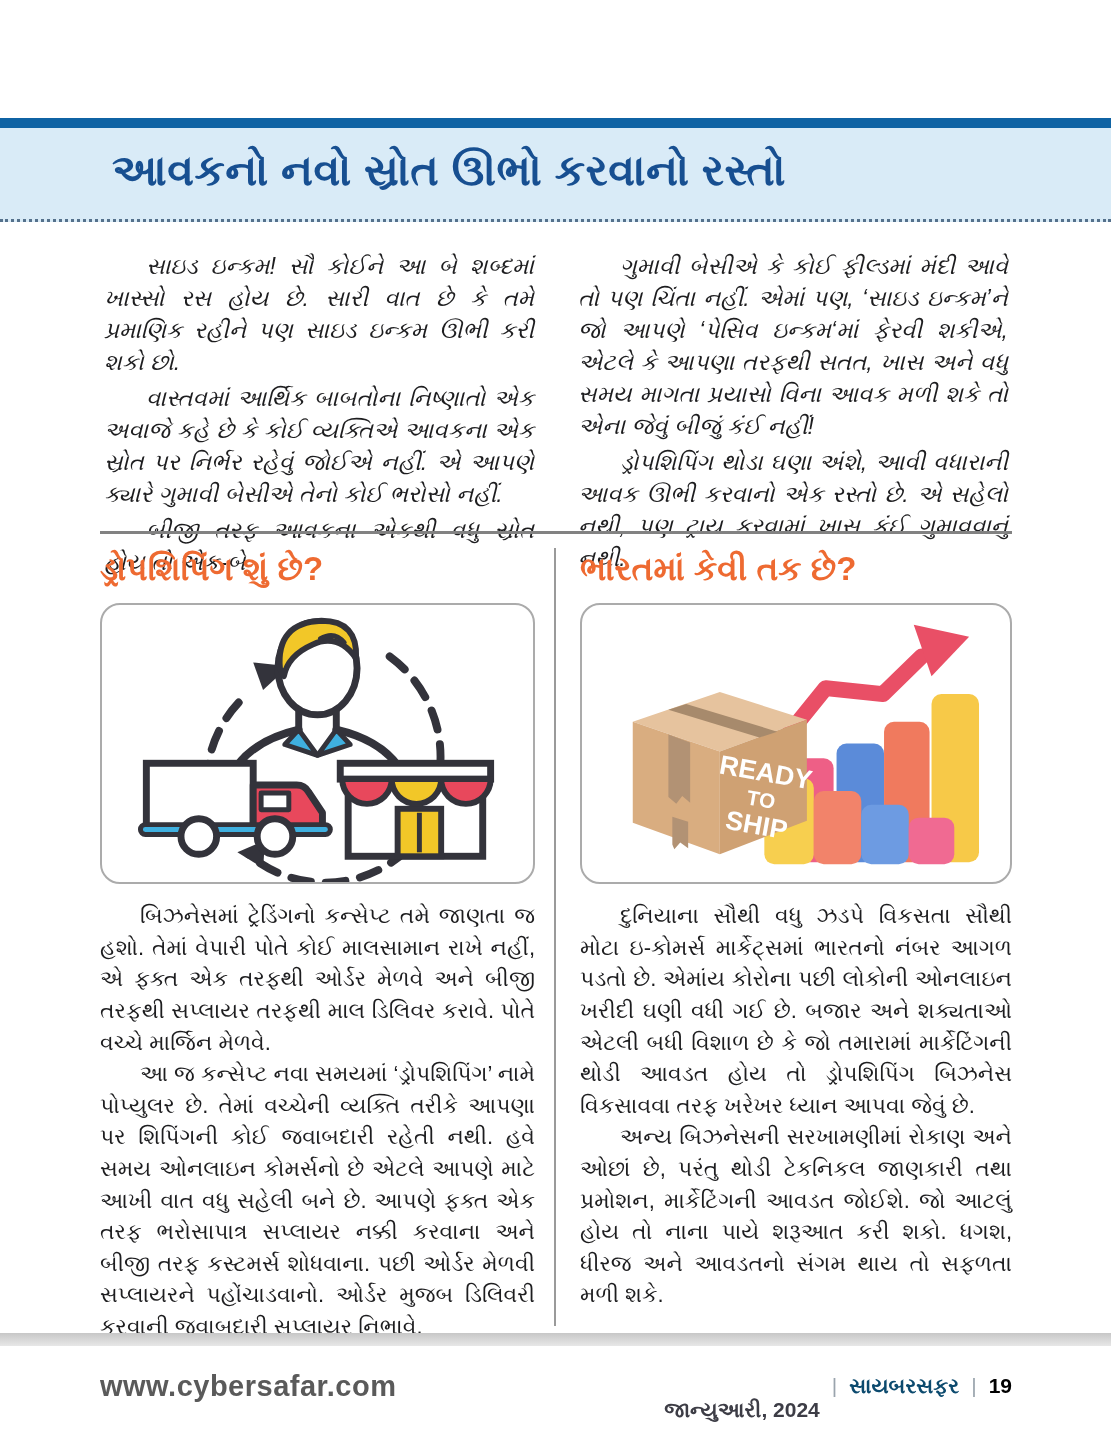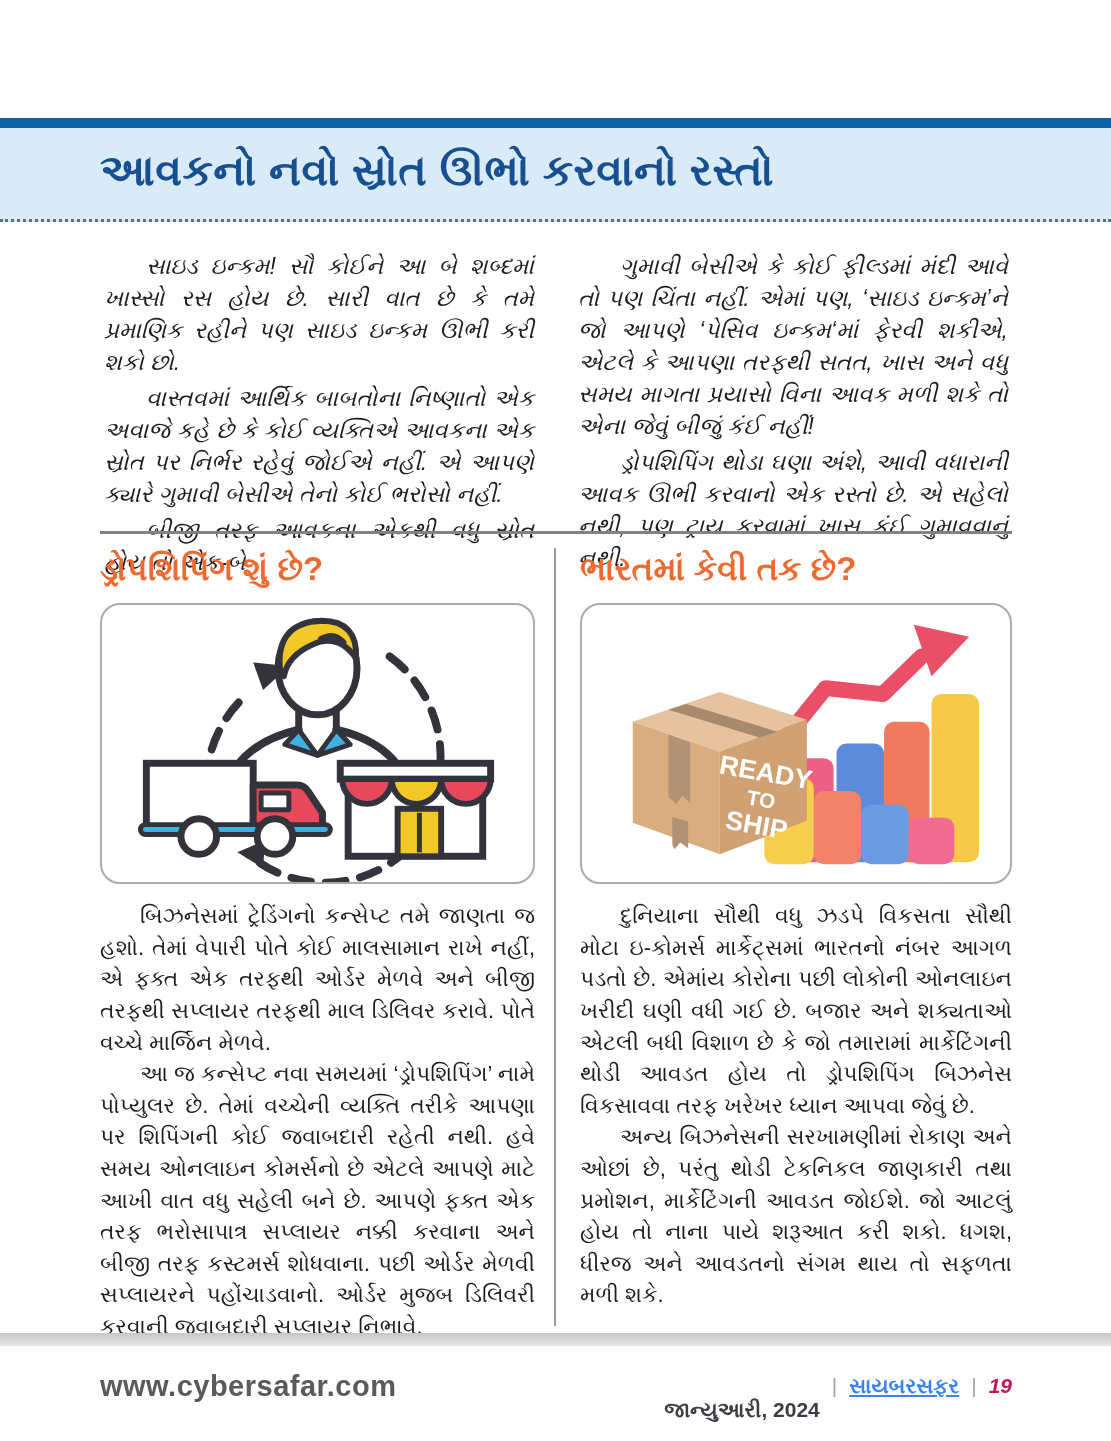--- a/index.html
+++ b/index.html
@@ -15,20 +15,21 @@
   
   .top-bar{
     position:absolute;top:118px;left:0;width:100%;height:10px;
     background:#0f63a4;
   }
   .banner{
     position:absolute;top:128px;left:0;width:100%;height:94px;
     background:#d9ebf7;
     border-bottom:3px dotted #55718c;
     box-sizing:border-box;
+    padding-left:12px;
   }
   .banner-title{
     margin:0;
     padding:18px 0 0 100px;
     font-size:43px;
     font-weight:bold;
     color:#174f91;
     letter-spacing:0.5px;
   }
   
@@ -91,22 +92,22 @@
     position:absolute;top:1350px;left:100px;width:912px;
     display:flex;justify-content:space-between;align-items:center;gap:12px;
   }
   .site-url{
     font-size:29px;font-weight:bold;color:#5a5a5a;letter-spacing:0.5px;
     text-decoration:none;
   }
   .footer-meta{font-size:21px;font-weight:bold;display:flex;gap:12px;align-items:center;}
   .footer-meta .issue{color:#3d3d46;margin-top:48px;}
   .footer-meta .sep{color:#9aa4ad;font-weight:normal;}
-  .footer-meta .mag{color:#3b82f6;text-decoration:underline;}
-  .footer-meta .pageno{color:#be185d;font-style:italic;}
+  .footer-meta .mag{color:#0c4a6e;}
+  .footer-meta .pageno{color:#000000;}
 </style>
 </head>
 <body>
 
 <div class="page">
 
   <div class="top-bar"></div>
   <div class="banner">
     <h1 class="banner-title">આવકનો નવો સ્રોત ઊભો કરવાનો રસ્તો</h1>
   </div>

